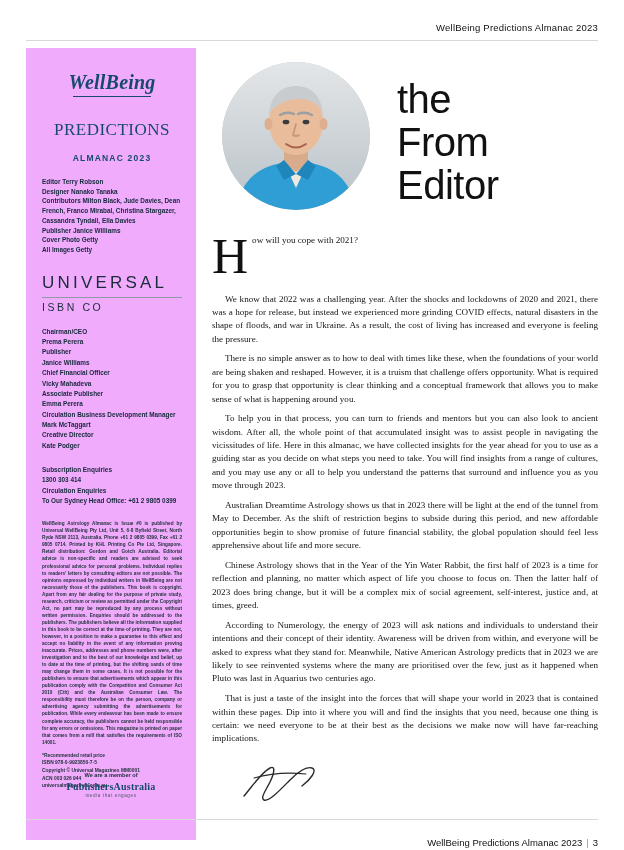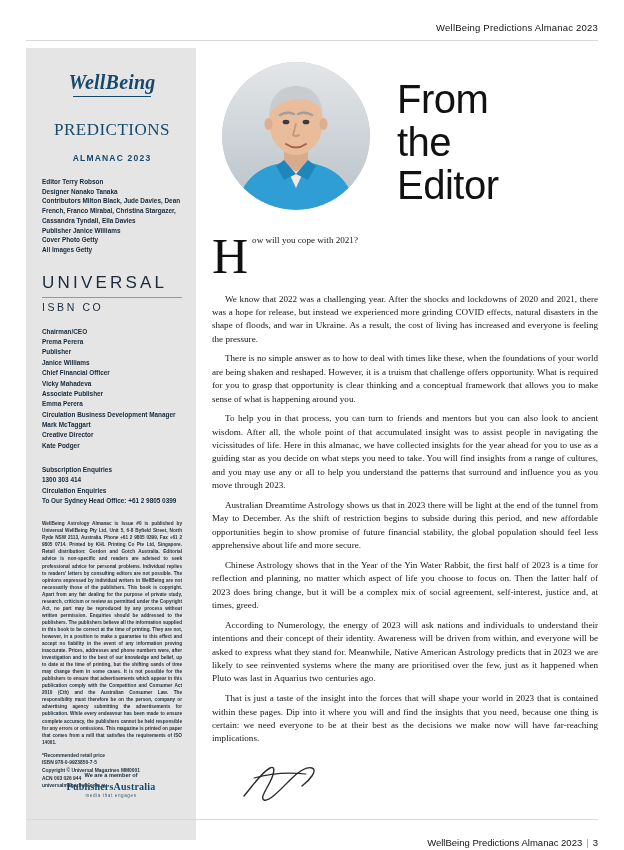--- a/index.html
+++ b/index.html
@@ -41,21 +41,21 @@
     background: #d8d8d8;
   }
 
   
   .left-col {
     position: absolute;
     top: 48px;
     left: 26px;
     width: 170px;
     bottom: 10px;
-    background: #e5e5e5;
+    background: #f0abfc;
     padding: 16px 14px 10px 16px;
     box-sizing: border-box;
   }
   .masthead {
     text-align: center;
     margin-top: 8px;
   }
   .masthead .wb {
     font-family: "Liberation Serif", serif;
     font-style: italic;
@@ -375,22 +375,22 @@
 
           <path d="M64 82 q10 7 20 0" stroke="#a9614f" stroke-width="2" fill="none" stroke-linecap="round"></path>
 
           <path d="M62 98 L74 112 L62 118 L54 104 Z" fill="#1f86bc"></path>
           <path d="M86 98 L74 112 L86 118 L94 104 Z" fill="#1f86bc"></path>
         </g>
       </svg>
     </div>
 
     <div class="fte">
+      <div>the</div>
       <div>From</div>
-      <div>the</div>
       <div>Editor</div>
     </div>
 
     <div class="article">
       <p class="dropcap-para no-indent">
         <span class="dropcap">H</span><span>ow will you cope with 2021?</span>
       </p>
       <p>We know that 2022 was a challenging year. After the shocks and lockdowns of 2020 and 2021, there was a hope for release, but instead we experienced more grinding COVID effects, natural disasters in the shape of floods, and war in Ukraine. As a result, the cost of living has increased and everyone is feeling the pressure.</p>
       <p>There is no simple answer as to how to deal with times like these, when the foundations of your world are being shaken and reshaped. However, it is a truism that challenge offers opportunity. What is required for you to grasp that opportunity is clear thinking and a conceptual framework that allows you to make sense of what is happening around you.</p>
       <p>To help you in that process, you can turn to friends and mentors but you can also look to ancient wisdom. After all, the whole point of that accumulated insight was to assist people in navigating the vicissitudes of life. Here in this almanac, we have collected insights for the year ahead for you to use as a guiding star as you decide on what steps you need to take. You will find insights from a range of cultures, and you may use any or all to help you understand the patterns that surround and influence you as you move through 2023.</p>

